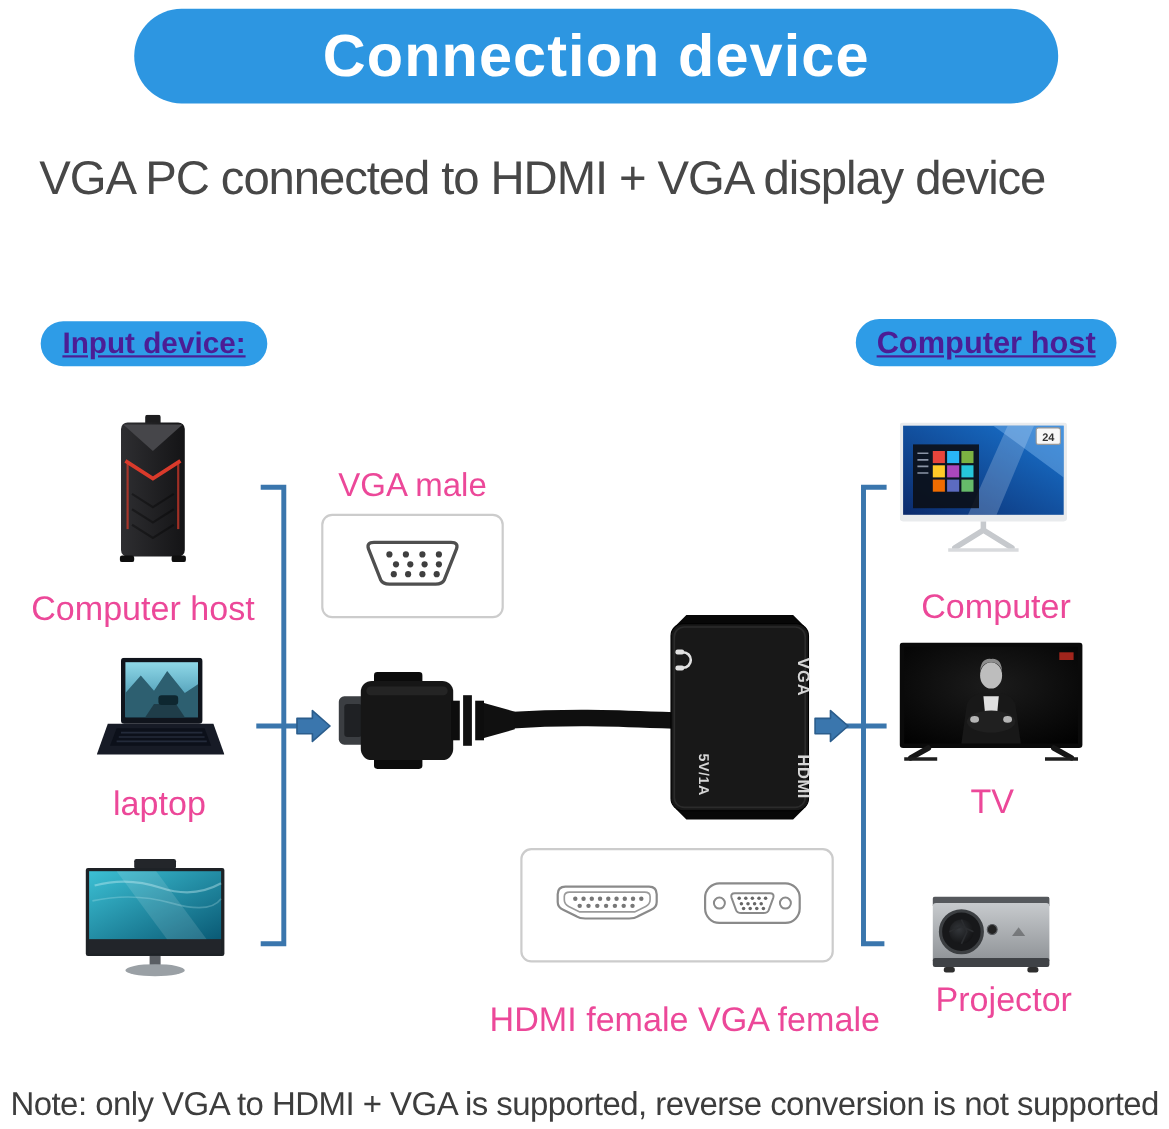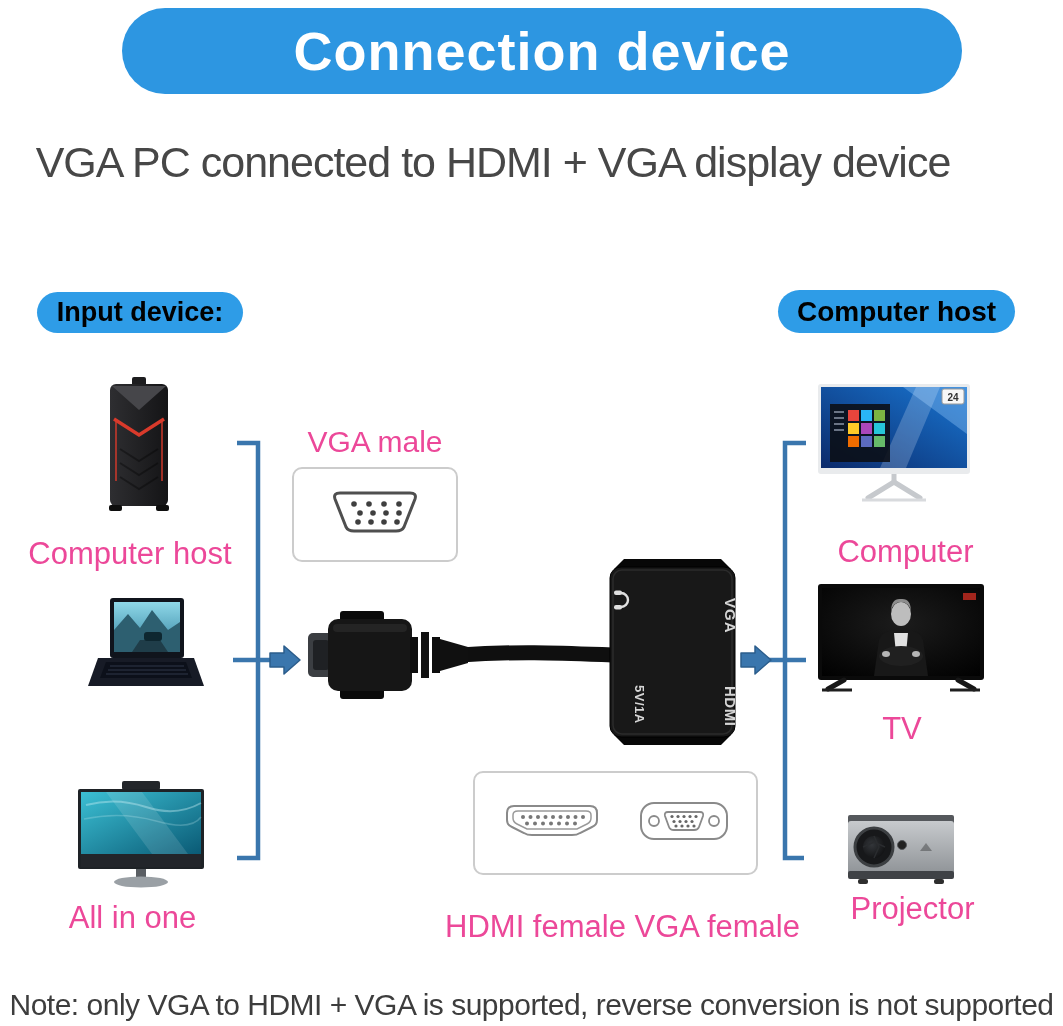--- a/index.html
+++ b/index.html
@@ -7,22 +7,22 @@
           font-family:"Liberation Sans",sans-serif;overflow:hidden;}
   .abs{position:absolute;}
 
   .banner{left:122px;top:8px;width:840px;height:86px;background:#2d96e1;
           border-radius:44px;display:flex;align-items:center;justify-content:center;}
   .banner-title{color:#ffffff;font-size:54px;font-weight:bold;letter-spacing:1px;}
 
   .subtitle{left:0;top:138px;width:986px;text-align:center;color:#474747;
             font-size:43px;font-weight:400;letter-spacing:-1px;}
 
-  .pill{background:#2e9ce7;border-radius:22px;color:#000000;font-weight:bold;
-        display:flex;align-items:center;justify-content:center;}
+  .pill{background:#2e9ce7;border-radius:22px;color:#4c1d95;font-weight:bold;
+        display:flex;align-items:center;justify-content:center;text-decoration:underline;}
   .pill-left{left:37px;top:292px;width:206px;height:41px;font-size:27px;}
   .pill-right{left:778px;top:290px;width:237px;height:43px;font-size:28px;}
 
   .device-label{position:absolute;color:#ec4899;font-size:31px;text-align:center;}
 
   .white-box{position:absolute;background:#ffffff;border:2px solid #cccccc;border-radius:10px;}
 
   .note{left:0;top:988px;width:1063px;text-align:center;color:#3d3d3d;
         font-size:30px;letter-spacing:-0.5px;}
 
@@ -79,39 +79,39 @@
     </defs>
     <rect x="22" y="0" width="74" height="60" rx="3" fill="#10141c"></rect>
     <rect x="26" y="4" width="66" height="50" fill="url(#lapGrad)"></rect>
     <polygon points="26,32 40,16 52,30 64,12 80,32 92,24 92,54 26,54" fill="#2d5f70"></polygon>
     <polygon points="44,54 80,54 72,42 52,42" fill="#1f3d49"></polygon>
     <rect x="56" y="34" width="18" height="9" rx="3" fill="#0e2730"></rect>
     <polygon points="10,60 106,60 116,88 0,88" fill="#171b26"></polygon>
     <polygon points="18,64 98,64 104,80 12,80" fill="#0c101a"></polygon>
     <path d="M22,68 H96 M20,72 H98 M18,76 H100" stroke="#232a3a" stroke-width="1.5"></path>
   </svg>
+  <div class="device-label" style="left:45px;top:713px;width:200px;">laptop</div>
 
   <svg class="abs" style="left:76px;top:781px;" width="130" height="110" viewBox="0 0 130 110">
     <defs>
       <linearGradient id="aioGrad" x1="0" y1="0" x2="1" y2="1">
         <stop offset="0" stop-color="#3cc0d4"></stop>
           <stop offset="1" stop-color="#0a5a75"></stop>
       </linearGradient>
     </defs>
     <rect x="46" y="0" width="38" height="9" rx="2" fill="#23262a"></rect>
     <rect x="2" y="8" width="126" height="80" rx="2" fill="#1e2226"></rect>
     <rect x="5" y="11" width="120" height="62" fill="url(#aioGrad)"></rect>
     <polygon points="30,11 66,11 112,73 76,73" fill="#ffffff" opacity="0.12"></polygon>
     <path d="M10,24 Q40,16 70,26 T125,22" fill="none" stroke="#cdeff5" stroke-width="2" opacity="0.4"></path>
     <path d="M8,38 Q45,30 80,40 T125,36" fill="none" stroke="#cdeff5" stroke-width="1.5" opacity="0.25"></path>
     <rect x="5" y="73" width="120" height="13" fill="#22252a"></rect>
     <rect x="60" y="88" width="10" height="10" fill="#5a5e63"></rect>
     <ellipse cx="65" cy="101" rx="27" ry="5.5" fill="#9aa0a5"></ellipse>
   </svg>
-  <div class="device-label" style="left:30px;top:900px;width:205px;">All in one</div>
 
   <div class="device-label" style="left:292px;top:425px;width:166px;font-size:30px;">VGA male</div>
   <div class="white-box" style="left:292px;top:467px;width:162px;height:91px;">
     <svg width="162" height="91" viewBox="0 0 162 91">
       <path d="M46,24 H116 Q123,24 121,30 L110,58 Q108,62 102,62 H60 Q54,62 52,58 L41,30 Q39,24 46,24 Z" fill="#ffffff" stroke="#4f4f4f" stroke-width="3"></path>
       <g fill="#3f3f3f">
         <circle cx="60" cy="35" r="2.8"></circle>
           <circle cx="75" cy="35" r="2.8"></circle>
           <circle cx="90" cy="35" r="2.8"></circle>
           <circle cx="105" cy="35" r="2.8"></circle>

